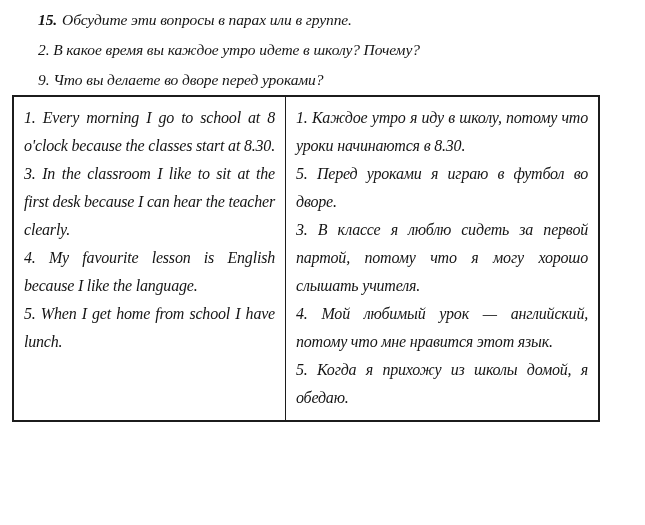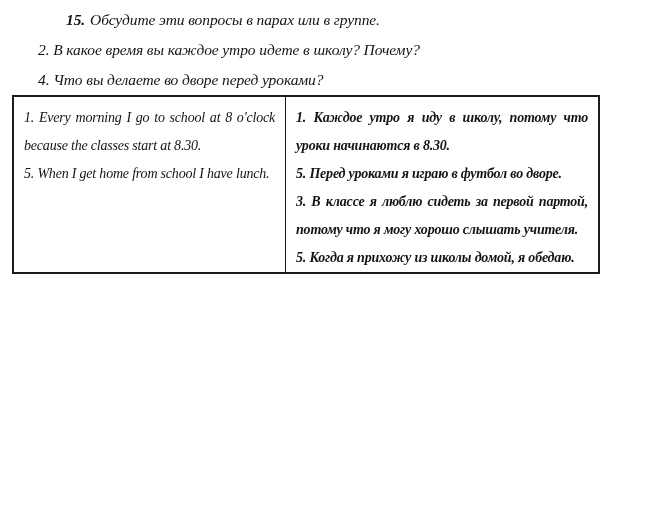--- a/index.html
+++ b/index.html
@@ -28,71 +28,72 @@
   }
   .ex-line {
     font-size: 15.5px;
     line-height: 30px;
     white-space: nowrap;
     letter-spacing: -0.1px;
   }
   .ex-number {
     font-weight: bold;
     margin-right: 5px;
-    margin-left: 28px;
   }
   
   .answers-table {
     margin-left: 12px;
     width: 588px;
     box-sizing: border-box;
     border: 2px solid #1c1c1c;
     display: flex;
     align-items: stretch;
     background: #ffffff;
   }
   .answers-col {
     box-sizing: border-box;
-    padding: 7px 10px 0 10px;
-    font-size: 14px;
+    padding: 7px 10px 8px 10px;
+    font-size: 16px;
     line-height: 28px;
     letter-spacing: -0.2px;
   }
   .answers-col p {
     margin: 0;
     text-align: justify;
   }
   .answers-col-english {
     width: 272px;
     border-right: 1.5px solid #1c1c1c;
   }
   .answers-col-russian {
     flex: 1;
-    font-weight: bold;
   }
 </style>
 </head>
 <body>
 
 <div class="page">
 
   <div class="exercise-block">
     <div class="ex-line">
       <span class="ex-number">15.</span><span>Обсудите эти вопросы в парах или в группе.</span>
     </div>
     <div class="ex-line">2. В какое время вы каждое утро идете в школу? Почему?</div>
-    <div class="ex-line">4. Что вы делаете во дворе перед уроками?</div>
+    <div class="ex-line">9. Что вы делаете во дворе перед уроками?</div>
   </div>
 
   <div class="answers-table">
     <div class="answers-col answers-col-english">
       <p>1. Every morning I go to school at 8 o'clock because the classes start at 8.30.</p>
+      <p>3. In the classroom I like to sit at the first desk because I can hear the teacher clearly.</p>
+      <p>4. My favourite lesson is English because I like the language.</p>
       <p>5. When I get home from school I have lunch.</p>
     </div>
     <div class="answers-col answers-col-russian">
       <p>1. Каждое утро я иду в школу, потому что уроки начинаются в 8.30.</p>
       <p>5. Перед уроками я играю в футбол во дворе.</p>
       <p>3. В классе я люблю сидеть за первой партой, потому что я могу хорошо слышать учителя.</p>
+      <p>4. Мой любимый урок — английский, потому что мне нравится этот язык.</p>
       <p>5. Когда я прихожу из школы домой, я обедаю.</p>
     </div>
   </div>
 
 </div>
 
 </body></html>

